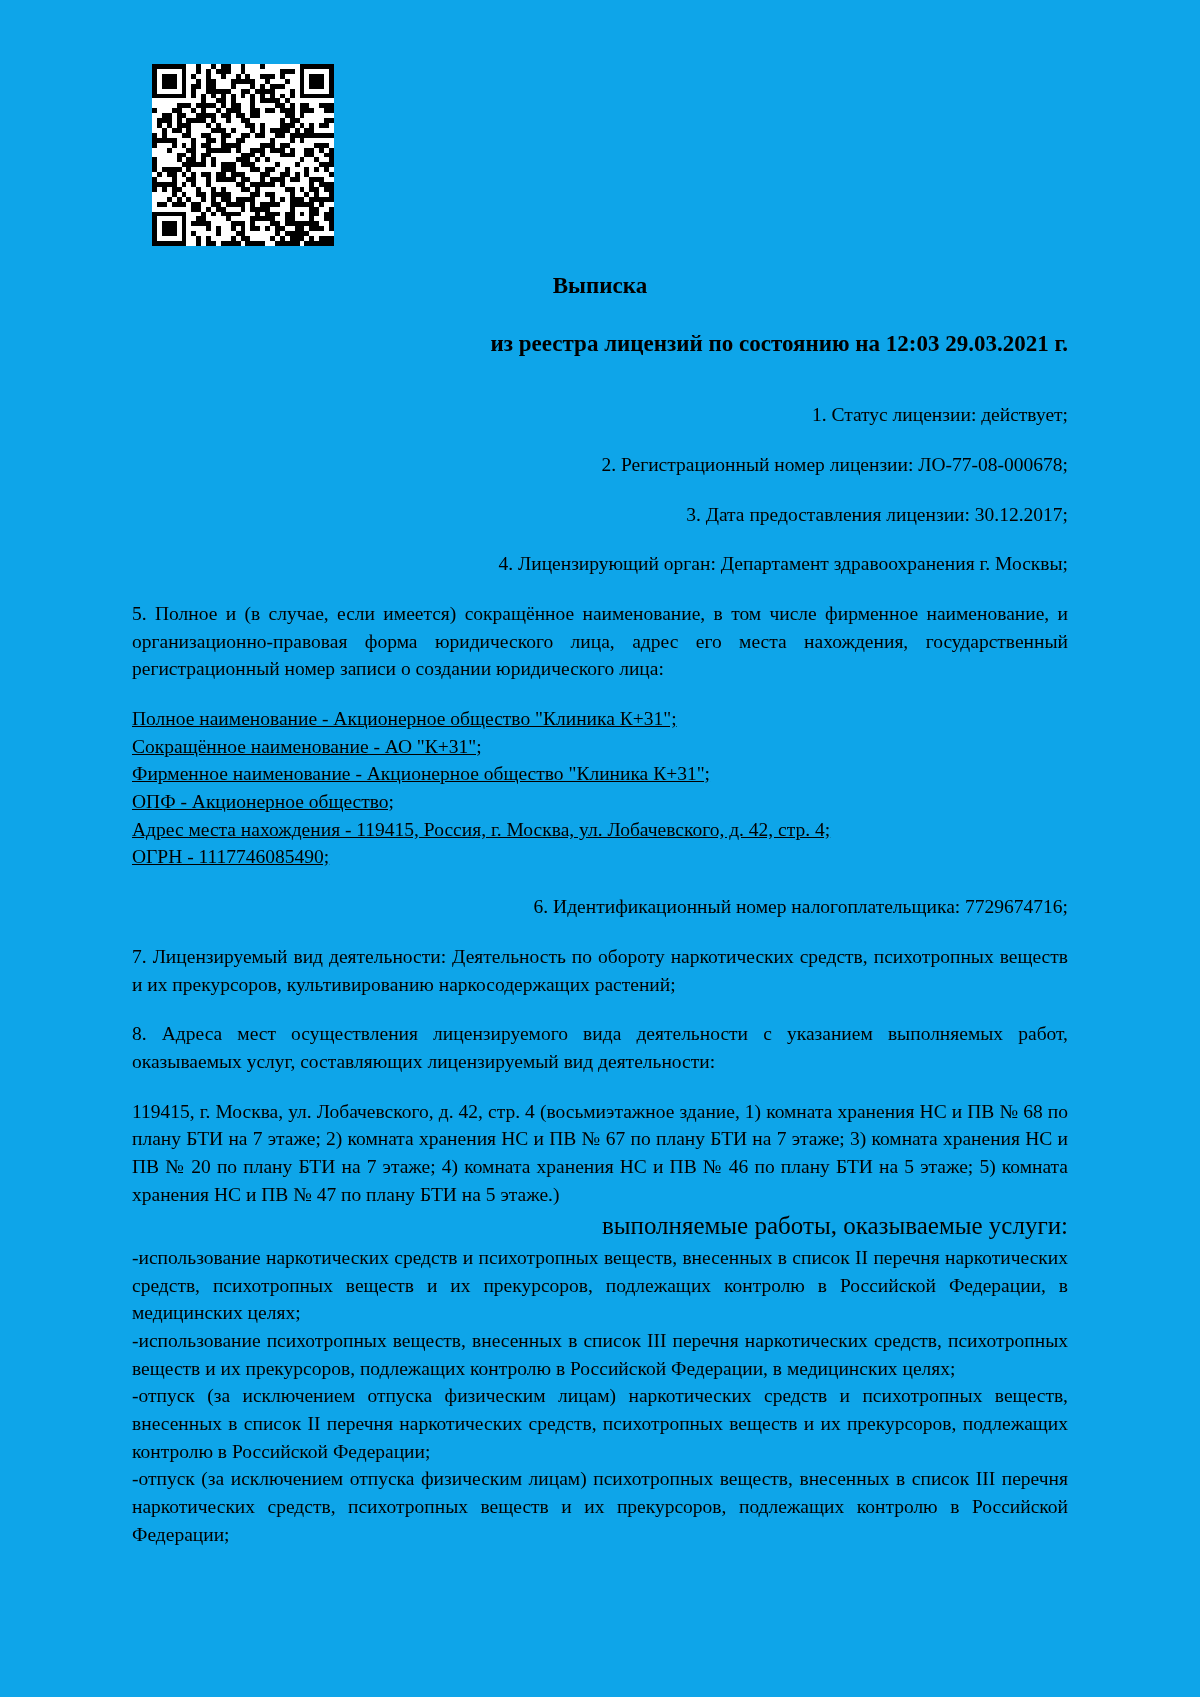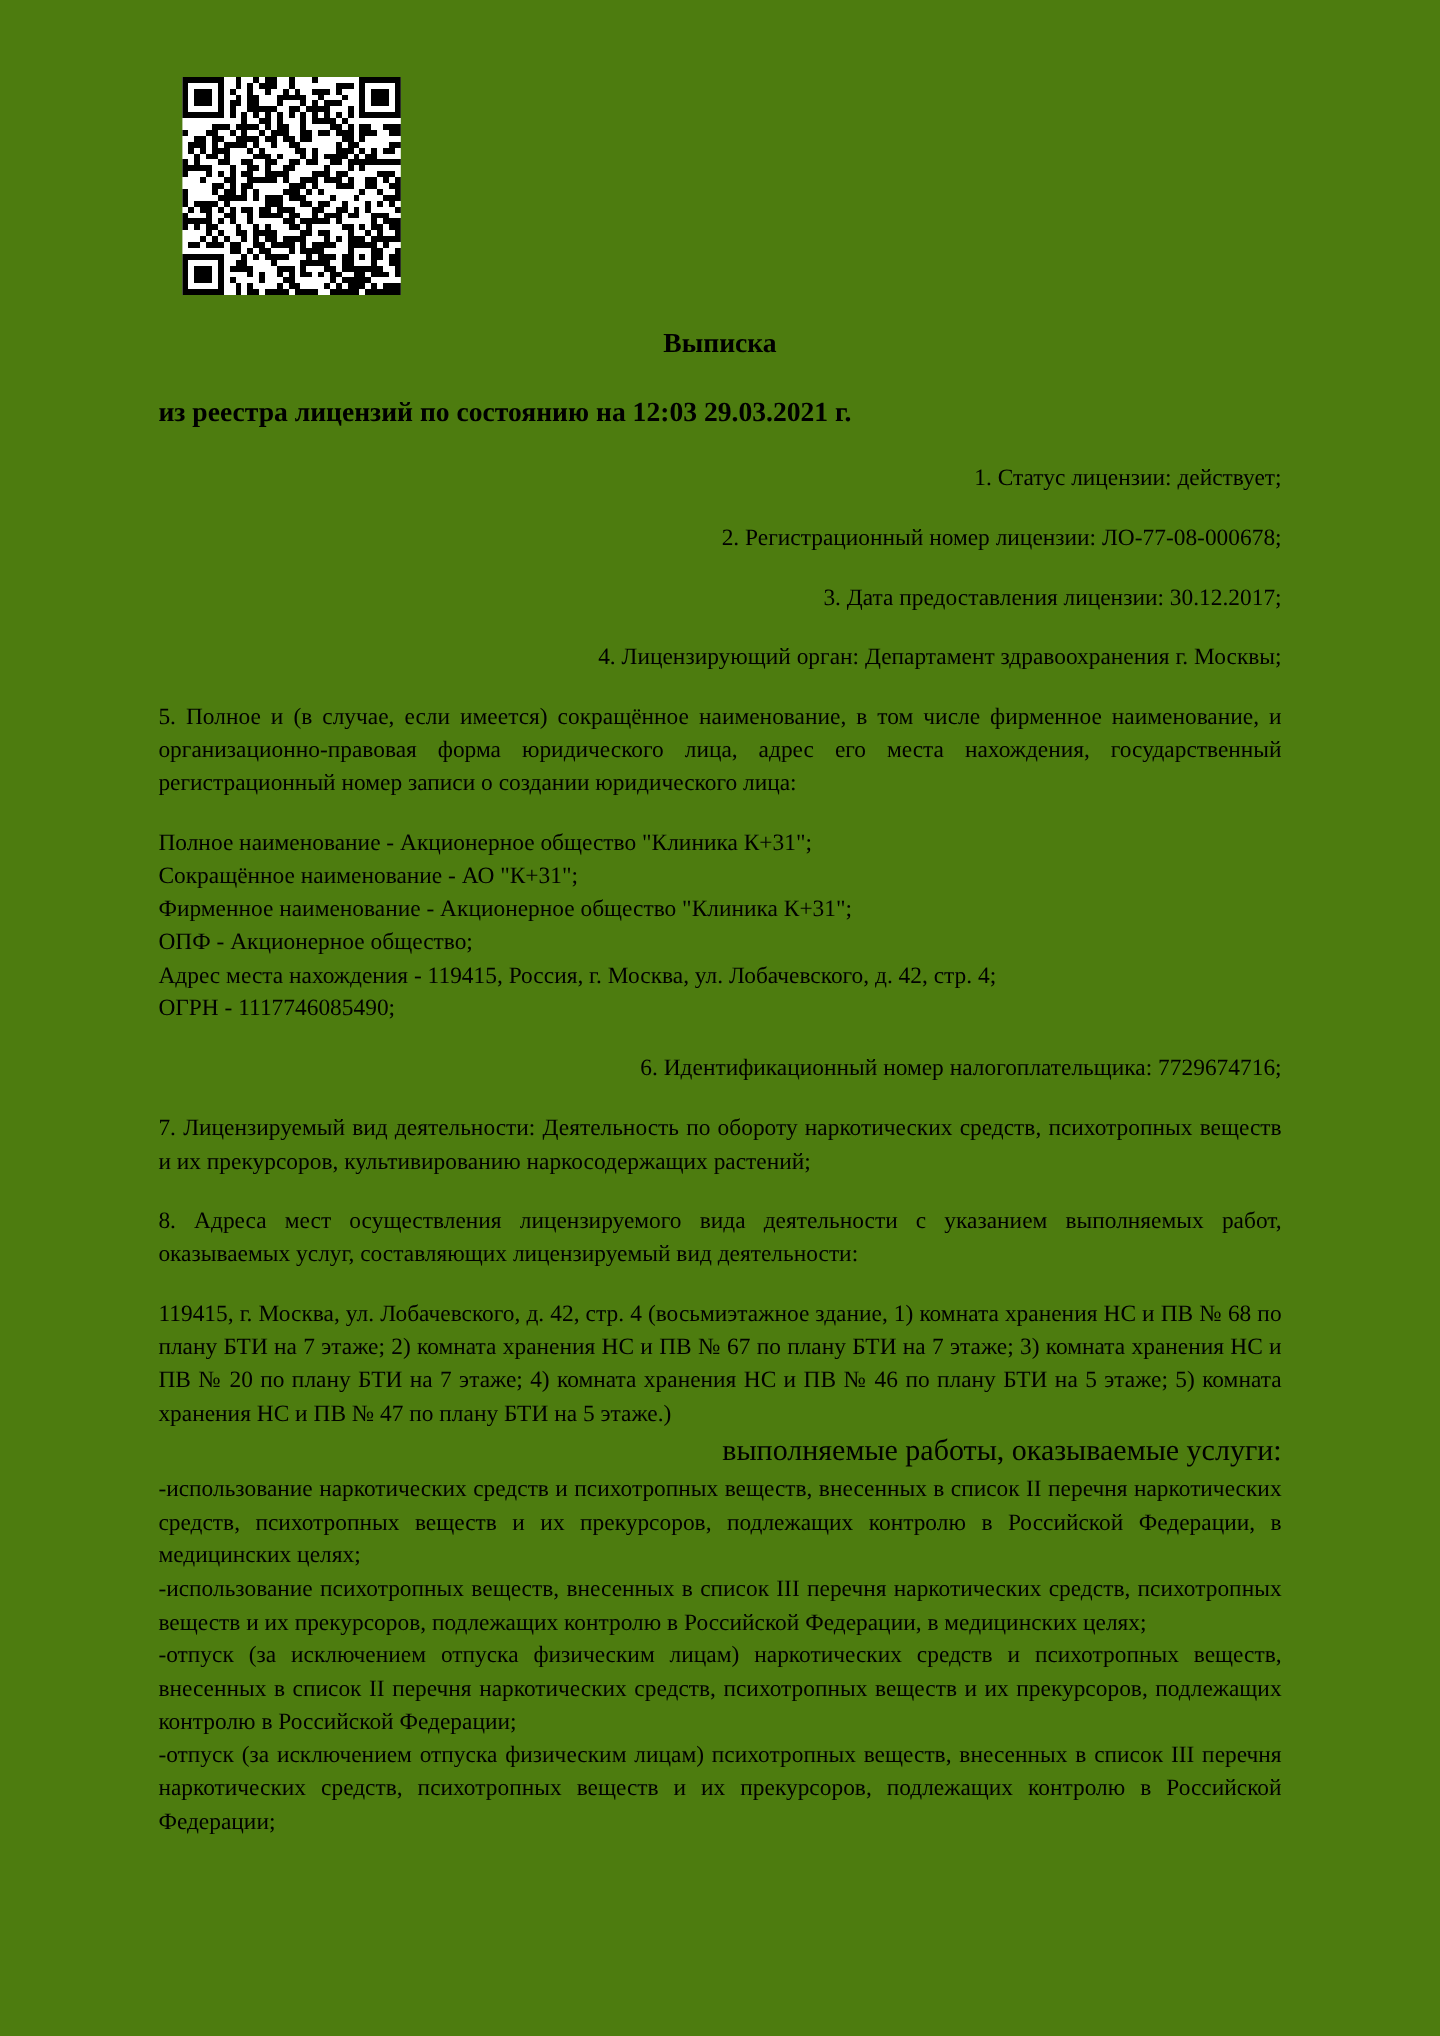--- a/index.html
+++ b/index.html
@@ -11,21 +11,21 @@
   body {
     font-family: "Liberation Serif", "DejaVu Serif", serif;
     color: #000000;
     -webkit-font-smoothing: antialiased;
   }
   .page {
     position: relative;
     width: 1200px;
     height: 1697px;
     margin: 0 auto;
-    background: #4d7c0f;
+    background: #0ea5e9;
     overflow: hidden;
     box-sizing: border-box;
   }
 
   
   .qr-wrap {
     position: absolute;
     left: 152px;
     top: 64px;
     width: 182px;
@@ -42,40 +42,41 @@
   }
 
   .doc-title {
     text-align: center;
     font-weight: bold;
     font-size: 23px;
     line-height: 1.2;
     margin: 0 0 30px 0;
   }
   .doc-subtitle {
-    text-align: left;
+    text-align: right;
     font-weight: bold;
     font-size: 23px;
     line-height: 1.2;
-    margin: 0 0 28px 0;
+    margin: 0 0 44px 0;
   }
 
   p.clause {
     font-size: 19.5px;
     line-height: 1.42;
     margin: 0 0 22px 0;
     text-align: justify;
     text-justify: inter-word;
   }
   p.clause.last-ragged { text-align: right; }
 
   .block {
     font-size: 19.5px;
     line-height: 1.42;
     margin: 0 0 22px 0;
+    text-decoration: underline;
   }
   .block .row { display: block; white-space: nowrap; }
 
   .addr-block {
     font-size: 19.5px;
     line-height: 1.42;
     margin: 0 0 0 0;
     text-align: justify;
     text-justify: inter-word;
   }

